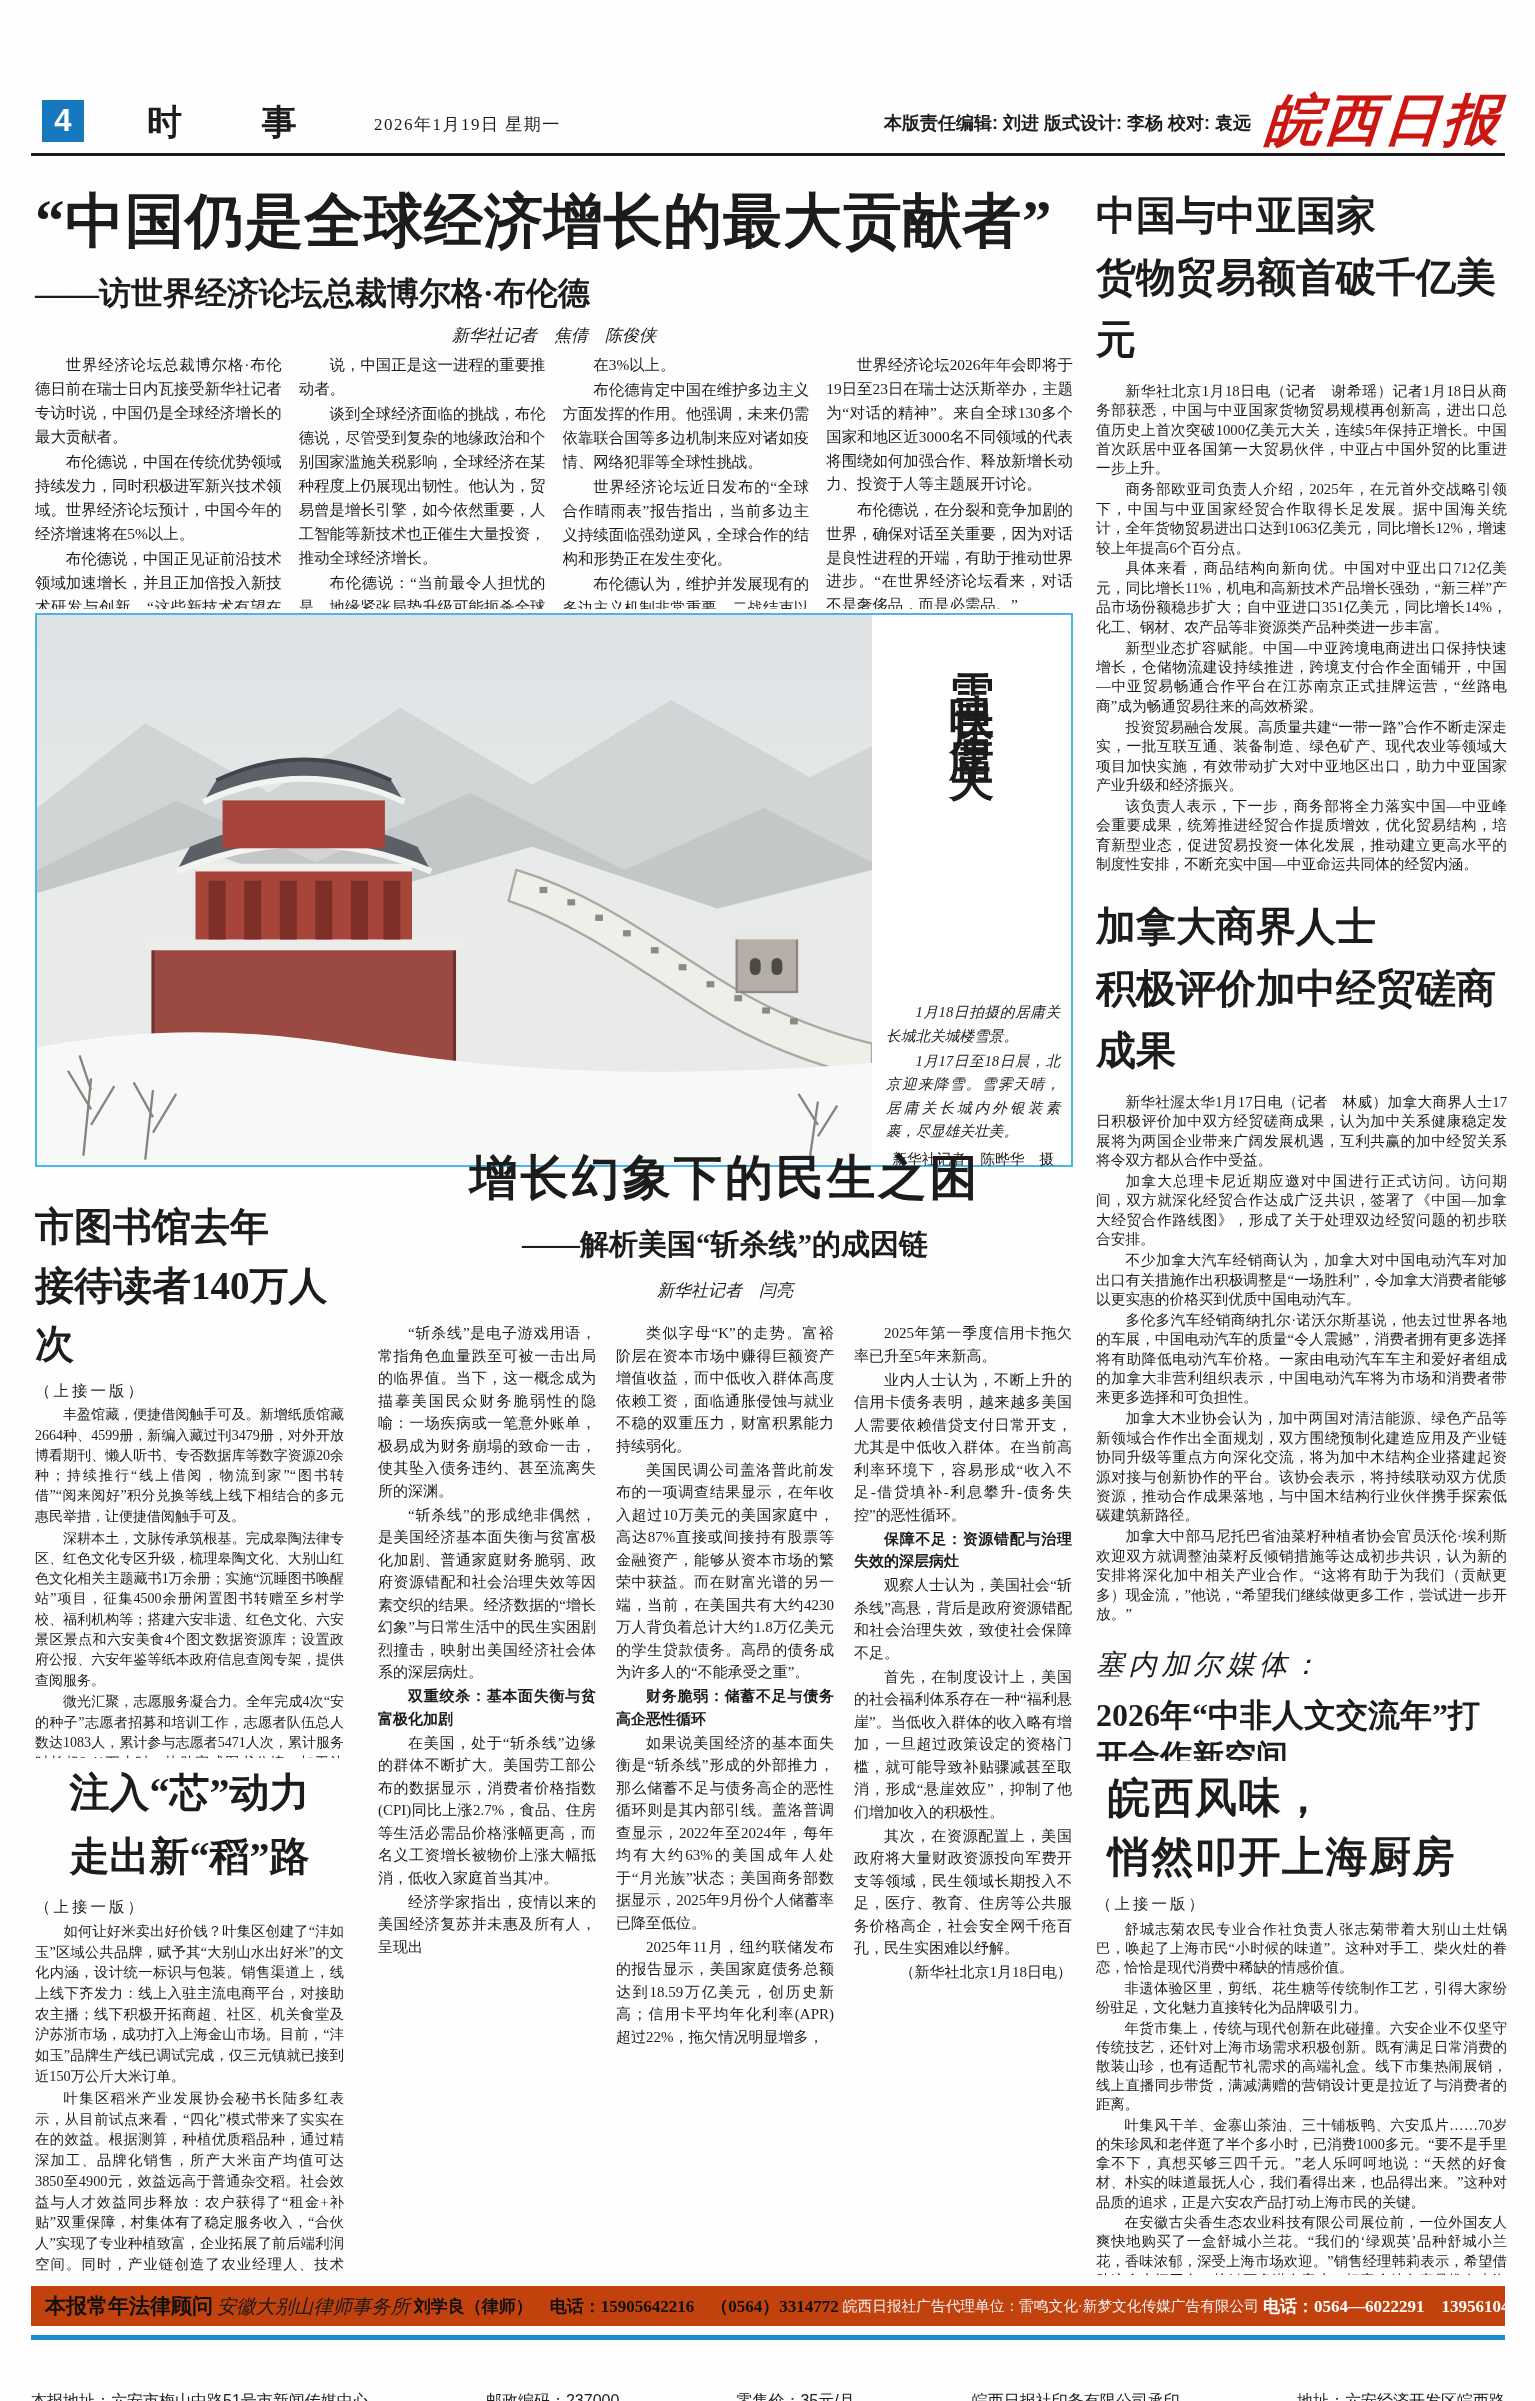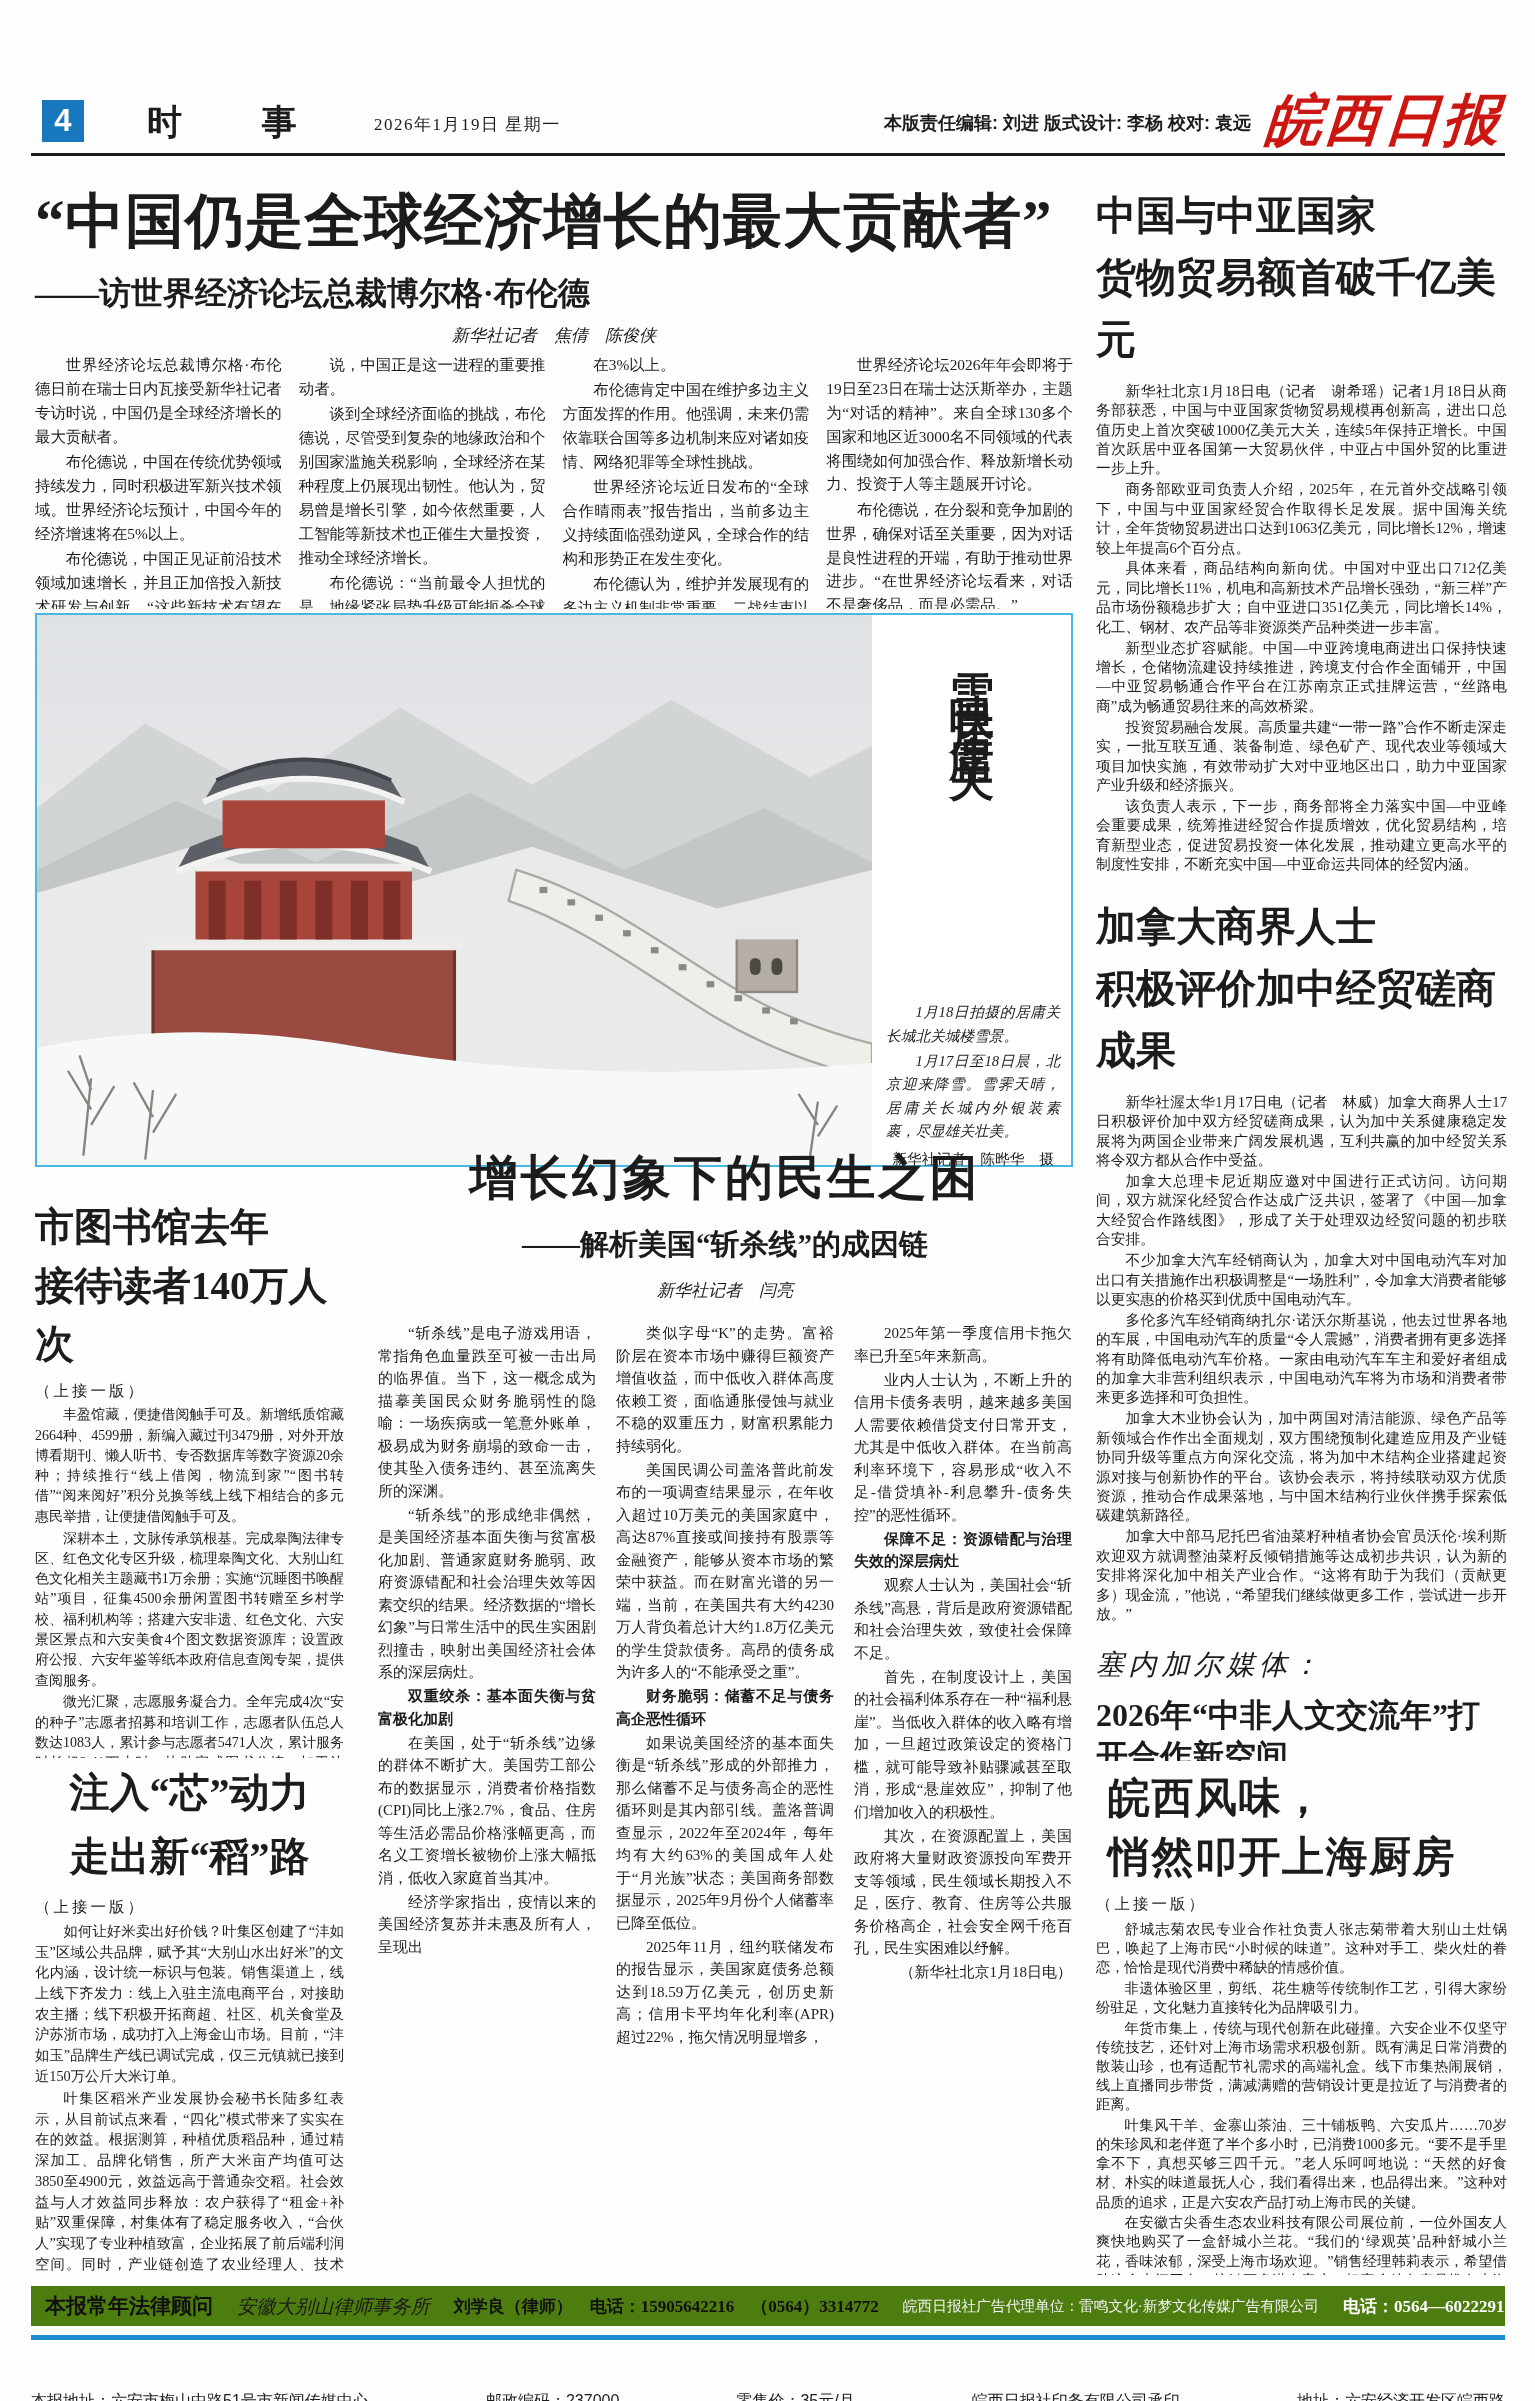--- a/index.html
+++ b/index.html
@@ -52,22 +52,22 @@
   #right{position:absolute;top:185px;left:1096px;width:411px;height:1576px;overflow:hidden;}
   .rart .h{font-size:40px;font-weight:900;line-height:1.55;}
   .rart .body{font-size:14.7px;line-height:1.32;margin-top:10.8px;}
   .rart{margin-bottom:21.6px;}
   #kicker{font-size:28px;font-style:italic;letter-spacing:4.6px;margin:4.6px 0 10.8px 0;}
   #r3 .h{font-size:32px;letter-spacing:0px;line-height:1.3;}
   #wx{position:absolute;top:1769px;left:1096px;width:411px;height:506px;overflow:hidden;}
   #wx .h{font-family:"Liberation Sans","DejaVu Sans",sans-serif;font-size:42px;font-weight:900;line-height:1.4;letter-spacing:1.5px;padding-left:12px;}
   #wx .body{font-size:14.3px;line-height:1.34;margin-top:4.6px;}
   
-  #legal{position:absolute;top:2286px;left:31px;width:1474px;height:40px;background:#4d7c0f;
-         display:flex;align-items:center;gap:24px;padding:0 14px;box-sizing:border-box;white-space:nowrap;overflow:hidden;}
+  #legal{position:absolute;top:2286px;left:31px;width:1474px;height:40px;background:#c2410c;
+         display:flex;align-items:center;gap:4px;padding:0 14px;box-sizing:border-box;white-space:nowrap;overflow:hidden;}
   #legal .b1{font-size:21px;font-weight:900;color:#101010;font-family:"Liberation Sans",sans-serif;}
   #legal .b2{font-size:19.3px;font-style:italic;color:#1a1a1a;}
   #legal .b3{font-size:17px;color:#101010;font-weight:bold;}
   #legal .b4{font-size:14.7px;color:#f2f2f2;}
   #legal .b5{font-size:17px;color:#ffffff;font-weight:bold;}
   #blueline{position:absolute;top:2335px;left:31px;width:1474px;height:4.6px;background:#1b8cd0;}
   #footer{position:absolute;top:2355px;left:31px;width:1474px;display:flex;justify-content:space-between;
           font-size:16px;font-family:"Liberation Sans",sans-serif;margin-top:36px;}
   #footer p{text-indent:0;white-space:nowrap;}
 </style>

